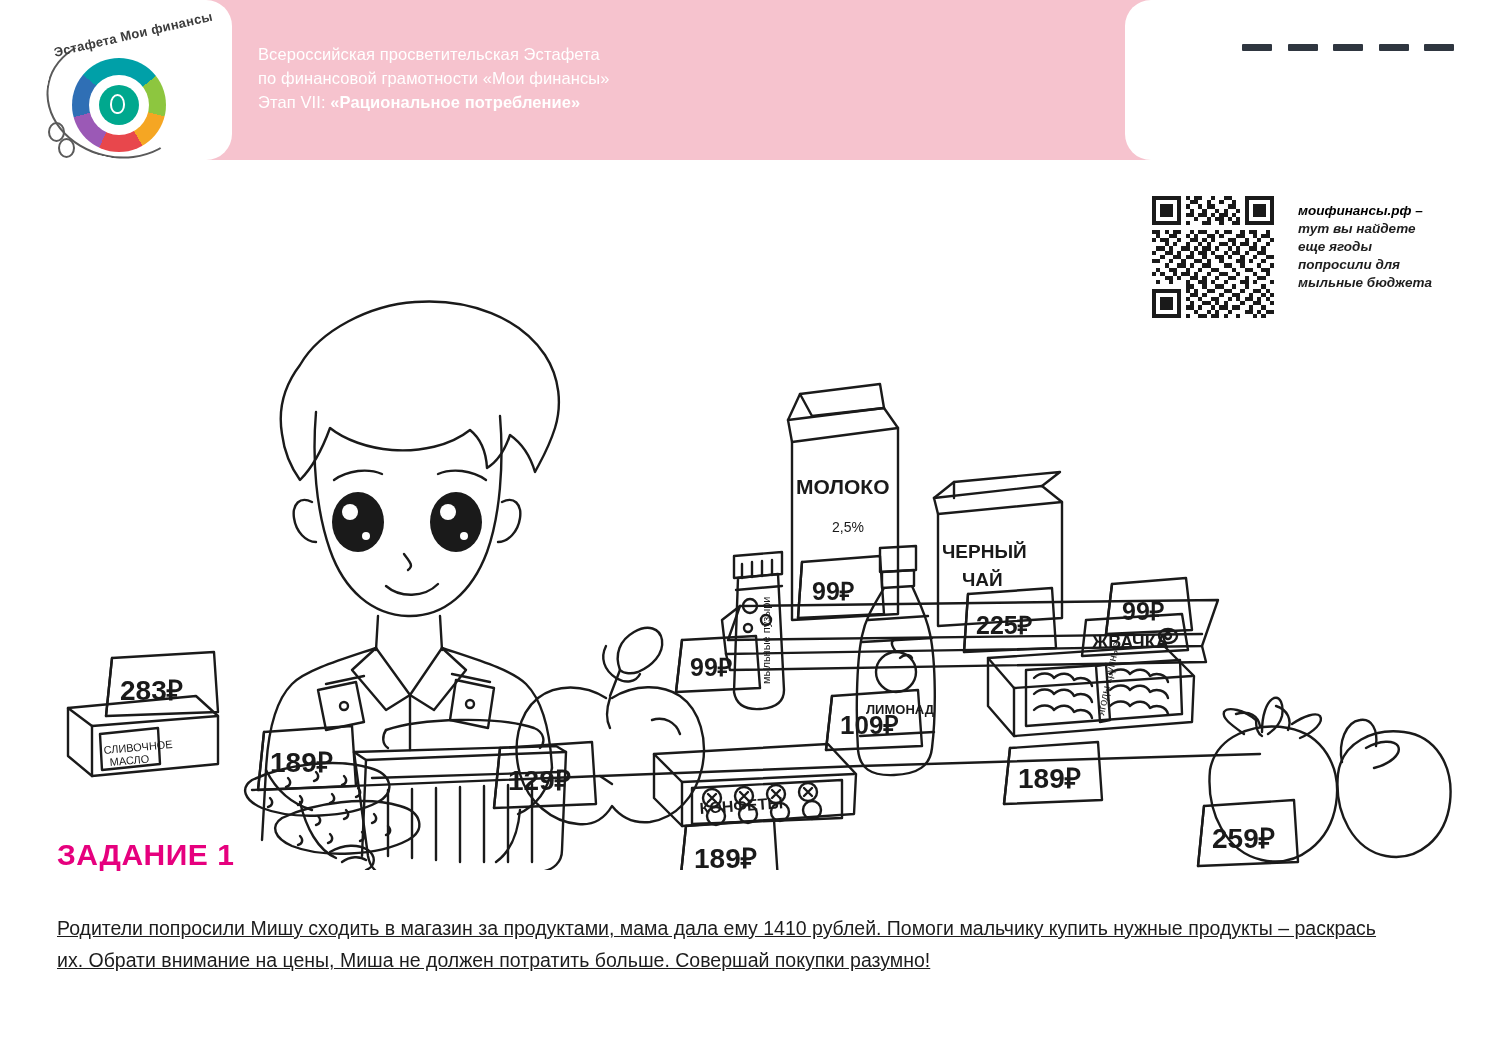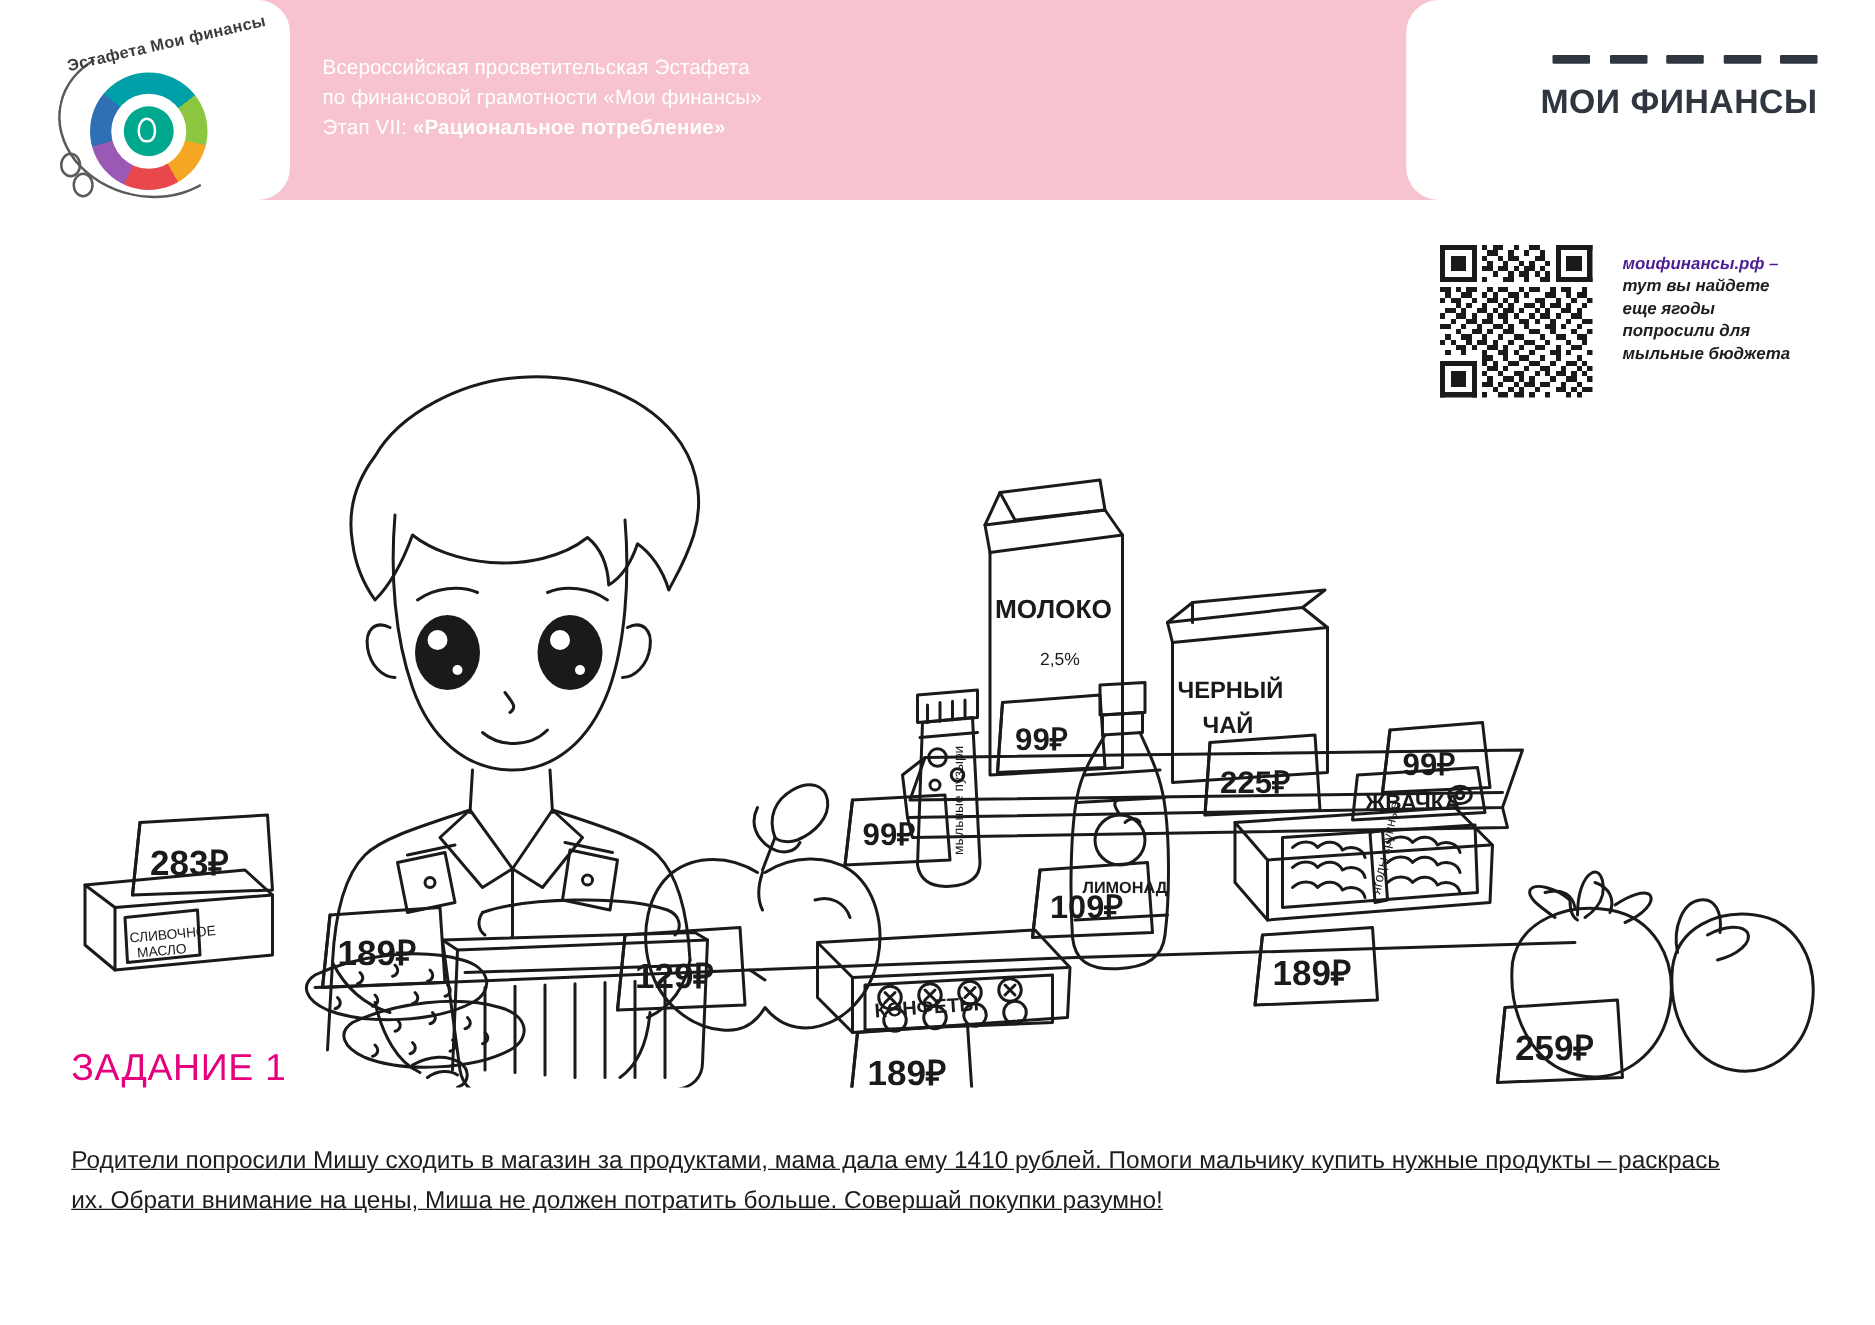--- a/index.html
+++ b/index.html
@@ -179,21 +179,21 @@
     position: absolute;
     left: 146px; top: 6px;
     width: 175px;
     font-size: 13.5px;
     font-style: italic;
     line-height: 18px;
     color: #1d1d1d;
     font-weight: bold;
   }
   .qr-note .site {
-    color: #4c1d95;
+    color: #000000;
   }
   .qr-note .rest {
     font-weight: bold;
     margin-top: 40px;
   }
 
   
   .illus {
     position: absolute;
     left: 0; top: 150px;
@@ -205,21 +205,21 @@
   .pricetag-text {
     font-family: "Liberation Sans", sans-serif;
   }
 
   
   .task-title {
     position: absolute;
     left: 57px;
     top: 838px;
     font-size: 30px;
-    font-weight: normal;
+    font-weight: bold;
     color: #e6007e;
     letter-spacing: .5px;
   }
   .task-body {
     position: absolute;
     left: 57px;
     top: 912px;
     width: 1340px;
     font-size: 19.5px;
     line-height: 32px;
@@ -252,21 +252,20 @@
     </div>
   </div>
 
   <div class="brand-dashes">
     <span></span>
       <span></span>
       <span></span>
       <span></span>
       <span></span>
   </div>
-  <div class="brand">МОИ ФИНАНСЫ</div>
 </div>
 
 <div class="qr-block">
   <svg class="qr-code" viewBox="0 0 29 29" shape-rendering="crispEdges">
     <rect width="29" height="29" fill="#ffffff"></rect>
     <g fill="#1a1a1a">
       <rect x="0" y="0" width="7" height="1"></rect>
         <rect x="0" y="6" width="7" height="1"></rect>
       <rect x="0" y="0" width="1" height="7"></rect>
         <rect x="6" y="0" width="1" height="7"></rect>

